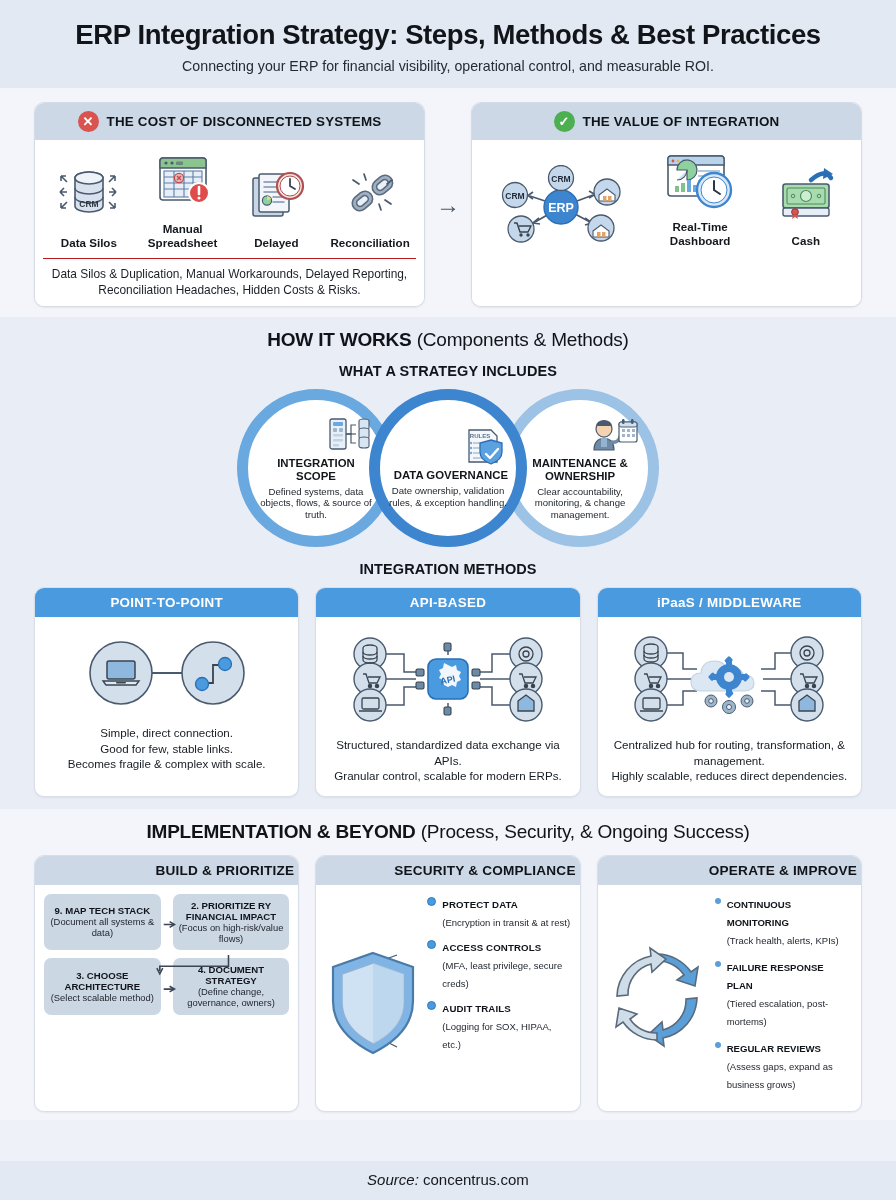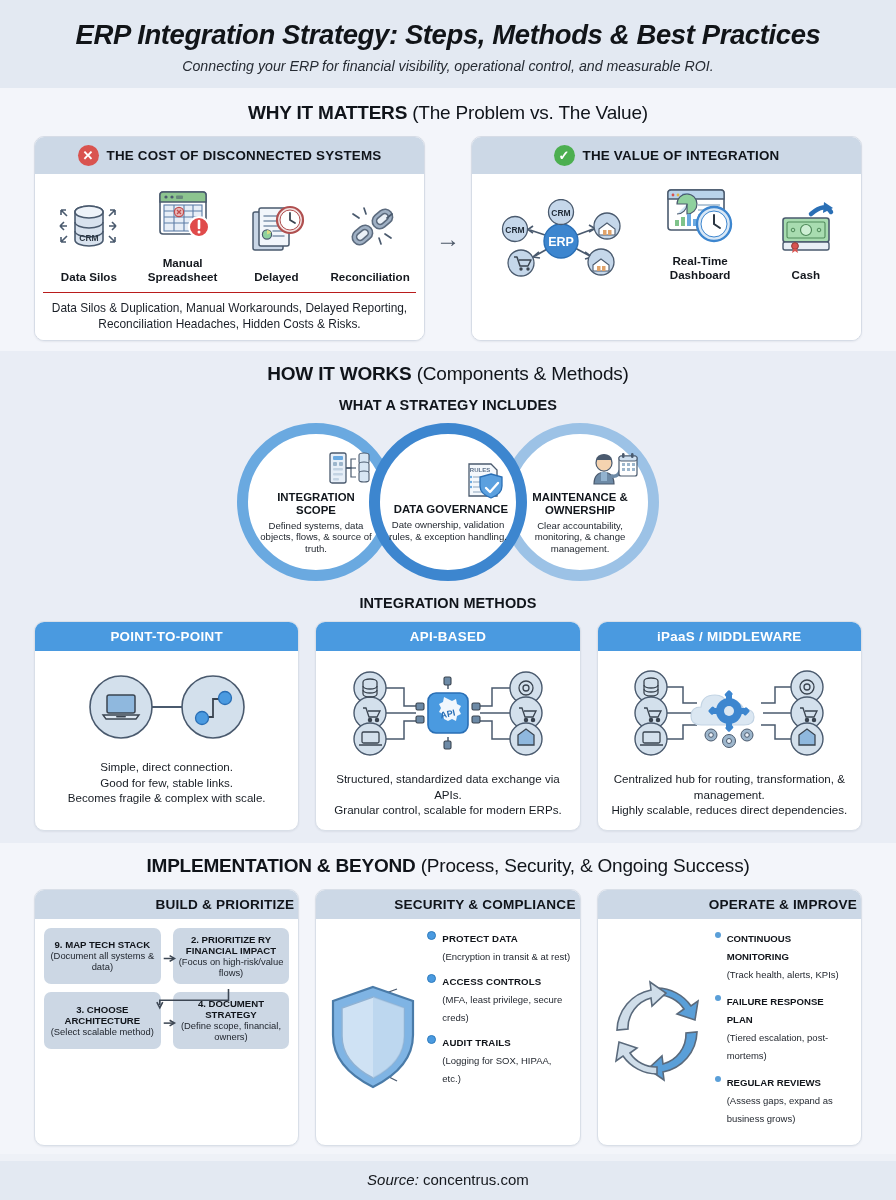--- a/index.html
+++ b/index.html
@@ -11,21 +11,20 @@
     overflow: hidden;
   }
   .page { width: 896px; height: 1200px; position: relative; display: flex; flex-direction: column; }
 
   
   .header {
     background: #e3e9f2;
     padding: 20px 20px 14px 20px;
     text-align: center;
     flex: 0 0 auto;
-    font-style: italic;
   }
   .header h1 {
     font-size: 27.5px; font-weight: 700; letter-spacing: -0.4px;
     color: #111418; line-height: 1.1;
   }
   .header p {
     margin-top: 8px; font-size: 14.2px; color: #262b33; font-weight: 400;
   }
 
   
@@ -155,24 +154,20 @@
 <body>
 
 <div class="page">
 
   <div class="header">
     <h1>ERP Integration Strategy: Steps, Methods &amp; Best Practices</h1>
     <p>Connecting your ERP for financial visibility, operational control, and measurable ROI.</p>
   </div>
 
   <div class="section sec-why">
-    <div class="sec-title">
-      <span>WHY IT MATTERS</span>
-      <span class="paren">(The Problem vs. The Value)</span>
-    </div>
 
     <div class="why-row">
 
       <div class="why-card">
         <div class="why-card-head">
           <span class="badge-x">✕</span>
           <span class="ttl">THE COST OF DISCONNECTED SYSTEMS</span>
         </div>
         <div class="why-card-body">
           <div class="icon-row">
@@ -619,21 +614,21 @@
               <div class="fs">(Focus on high-risk/value flows)</div>
             </div>
 
             <div class="flow-box">
               <div class="ft">3. CHOOSE ARCHITECTURE</div>
               <div class="fs">(Select scalable method)</div>
             </div>
 
             <div class="flow-box">
               <div class="ft">4. DOCUMENT STRATEGY</div>
-              <div class="fs">(Define scope, financial, owners)</div>
+              <div class="fs">(Define change, governance, owners)</div>
             </div>
 
             <svg style="position:absolute;left:0;top:0;width:100%;height:100%;pointer-events:none" viewBox="0 0 250 128" preserveAspectRatio="none">
               <g stroke="#3c4653" stroke-width="1.6" fill="none">
                 <path d="M122 32 h10"></path>
                   <path d="M128 29 l5 3 l-5 3"></path>
                 <path d="M188 64 v12 h-70 v5"></path>
                   <path d="M115 78 l3 6 l3 -6"></path>
                 <path d="M122 100 h10"></path>
                   <path d="M128 97 l5 3 l-5 3"></path>

